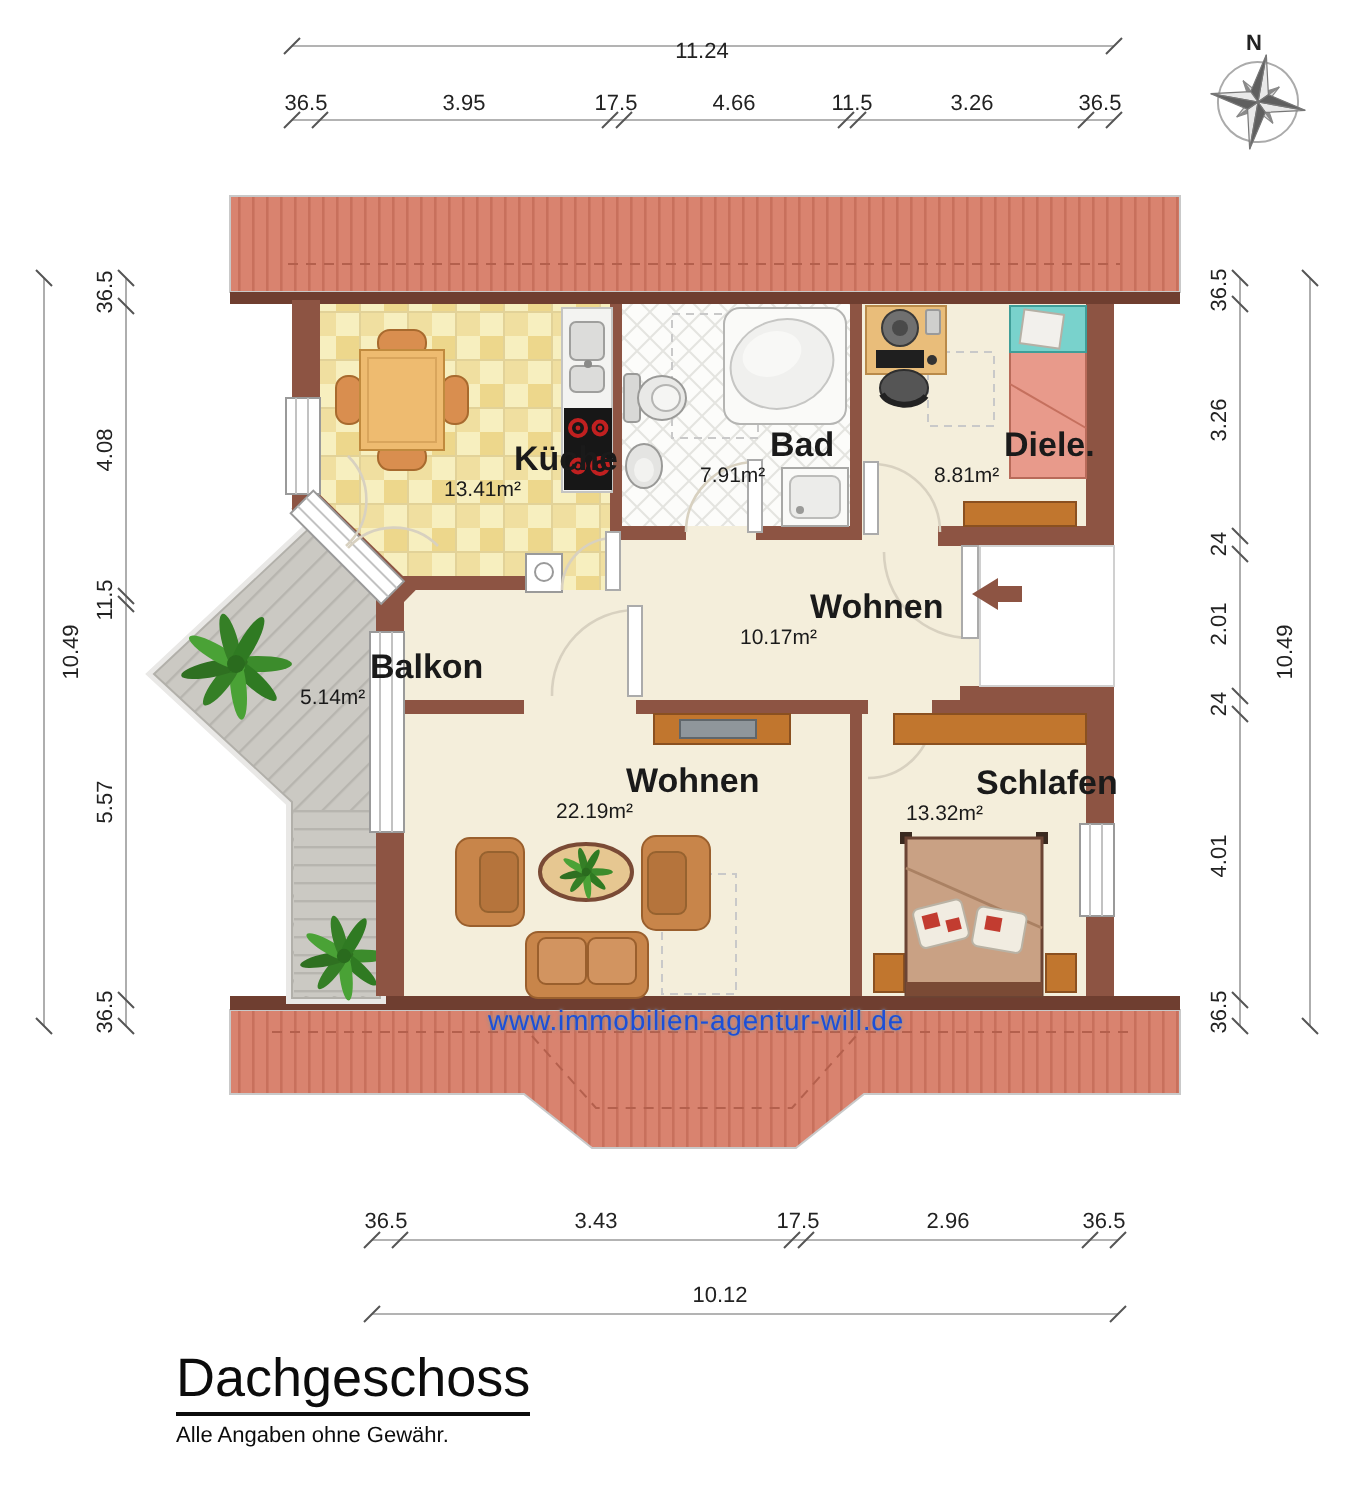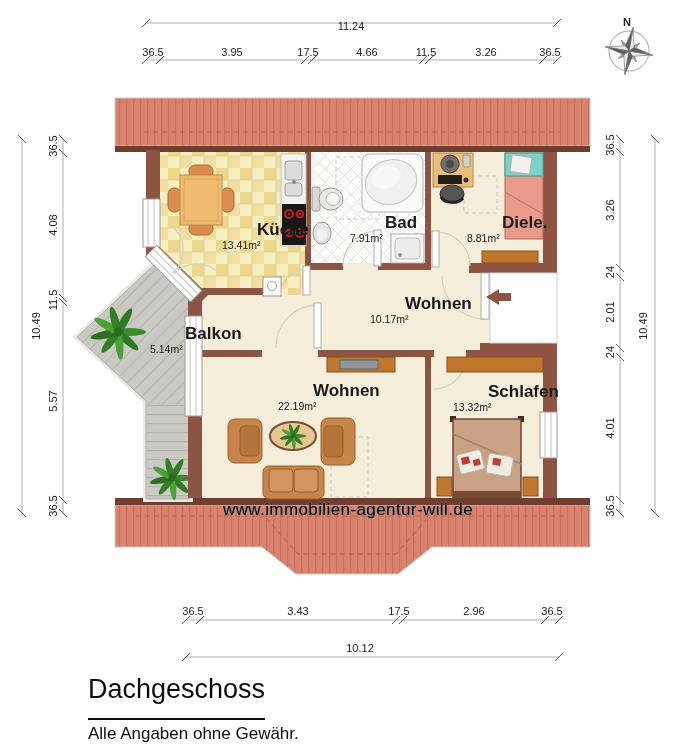--- a/index.html
+++ b/index.html
@@ -6,28 +6,28 @@
   #stage{position:relative;width:682px;height:746px;background:#fff;
          font-family:"Liberation Sans",sans-serif;overflow:hidden;}
   #plan-svg{position:absolute;left:0;top:0;}
   .rlabel{position:absolute;color:#1a1a1a;line-height:1.05;white-space:nowrap;}
   .rlabel .rname{font-size:17px;font-weight:bold;margin-left:35px;}
   .rlabel .rarea{font-size:10.5px;font-weight:normal;margin-top:1px;}
   .dim{position:absolute;font-size:11px;color:#222;white-space:nowrap;
        transform:translate(-50%,-50%);}
   .dim.rot{transform:translate(-50%,-50%) rotate(-90deg);}
   .watermark{position:absolute;left:348px;top:510px;transform:translate(-50%,-50%);
-       color:#000000;font-size:17px;letter-spacing:.4px;white-space:nowrap;
+       color:#1d4ed8;font-size:14px;letter-spacing:.4px;white-space:nowrap;
        text-shadow:0 0 2px #8d8d8d,0 0 1px #9a9a9a;}
   .north{position:absolute;left:627px;top:22px;transform:translate(-50%,-50%);
        font-size:11px;font-weight:bold;color:#222;}
   .titleblock{position:absolute;left:88px;top:674px;color:#0c0c0c;}
   .titleblock .heading{display:inline-block;font-size:27px;border-bottom:2px solid #0c0c0c;
-       padding-bottom:13px;}
-  .titleblock .disclaimer{font-size:17px;margin-top:4px;}
+       padding-bottom:1px;}
+  .titleblock .disclaimer{font-size:11px;margin-top:4px;}
 </style>
 </head>
 <body>
 
 <div id="stage">
 
 <svg id="plan-svg" width="682" height="746" viewBox="0 0 682 746">
   <defs>
     <pattern id="rp" width="7" height="12" patternUnits="userSpaceOnUse">
       <rect width="7" height="12" fill="#d9836f"></rect>

